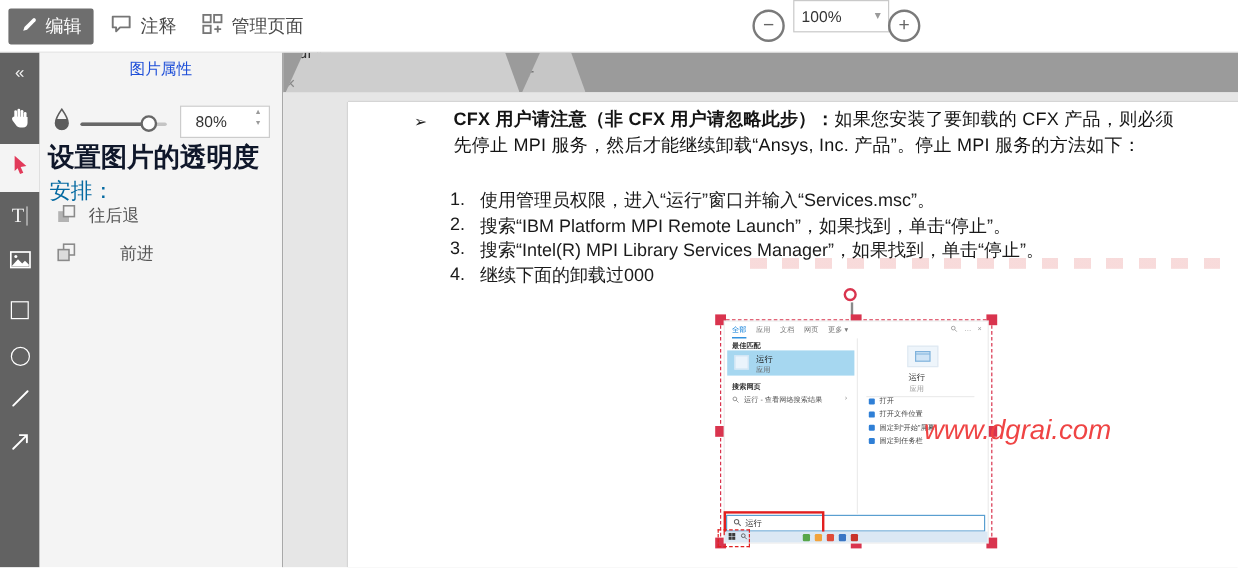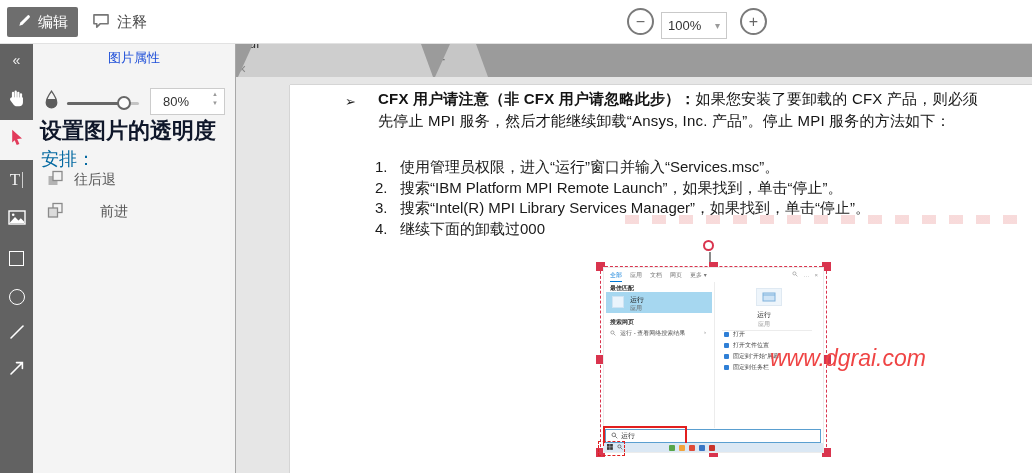--- a/index.html
+++ b/index.html
@@ -11,21 +11,21 @@
   .topbar { left:0; top:0; width:1032px; height:44px; background:#fff; border-bottom:1px solid #e2e2e2; }
   .edit-btn { left:7px; top:7px; width:71px; height:30px; background:#6e6e6e; border-radius:2px;
     color:#fff; display:flex; align-items:center; justify-content:center; gap:6px; font-size:15px; cursor:pointer; }
   .tb-item { top:7px; height:30px; display:flex; align-items:center; gap:7px; color:#4a4a4a; font-size:15px; cursor:pointer; }
   .tb-comment { left:92px; }
   .tb-manage { left:168px; }
   .zoom-circle { top:8px; width:27px; height:27px; border:2px solid #7a7a7a; border-radius:50%;
     display:flex; align-items:center; justify-content:center; color:#666; font-size:16px; line-height:1; cursor:pointer; background:#fff;}
   .zoom-minus { left:627px; }
   .zoom-plus { left:740px; }
-  .zoom-box { left:661px; top:12px; width:66px; height:27px; border:1px solid #c9c9c9; background:#fff;
+  .zoom-box { left:661px; top:0; width:80px; height:27px; border:1px solid #c9c9c9; background:#fff;
     display:flex; align-items:center; font-size:13px; color:#333; padding:0 6px; justify-content:space-between; cursor:pointer;}
   .zoom-caret { color:#9a9a9a; font-size:10px; }
 
   
   .sidebar { left:0; top:44px; width:33px; height:429px; background:#626262; }
   .tool { left:0; width:33px; height:36px; display:flex; align-items:center; justify-content:center; color:#f2f2f2; cursor:pointer; }
   .tool-collapse { top:2px; height:28px; font-size:14px; }
   .tool-selected { background:#f4f4f4; }
   .tool-text { font-family:"Liberation Serif","DejaVu Serif",serif; font-size:17px; }
   .tool-caret-bar { display:inline-block; width:1px; height:16px; background:#cfcfcf; margin-left:2px; }
@@ -120,20 +120,33 @@
       <span>编辑</span>
     </div>
     <div class="abs tb-item tb-comment">
       <span>
         <svg width="18" height="16" viewBox="0 0 19 17">
             <path d="M2 2 h15 v9.5 h-8.5 l-3.5 3.5 v-3.5 H2 Z" fill="none" stroke="#767676" stroke-width="1.7" stroke-linejoin="round"></path>
           </svg>
       </span>
       <span>注释</span>
     </div>
+    <div class="abs tb-item tb-manage">
+      <span>
+        <svg width="18" height="18" viewBox="0 0 19 19">
+          <g fill="none" stroke="#767676" stroke-width="1.6">
+            <rect x="1.5" y="1.5" width="6.5" height="6.5"></rect>
+            <rect x="11" y="1.5" width="6.5" height="6.5"></rect>
+            <rect x="1.5" y="11" width="6.5" height="6.5"></rect>
+            <path d="M14.2 11 v6 M11.2 14 h6"></path>
+          </g>
+        </svg>
+      </span>
+      <span>管理页面</span>
+    </div>
     <div class="abs zoom-circle zoom-minus">
       <span>−</span>
     </div>
     <div class="abs zoom-box">
       <span>100%</span>
       <span class="zoom-caret">▾</span>
     </div>
     <div class="abs zoom-circle zoom-plus">
       <span>+</span>
     </div>

